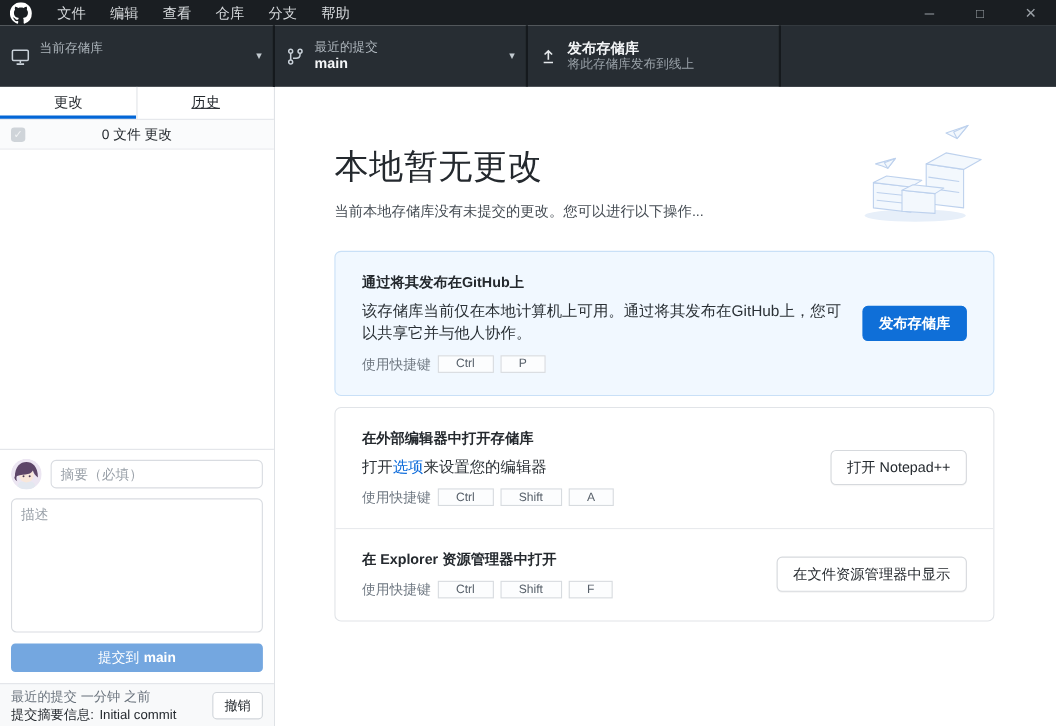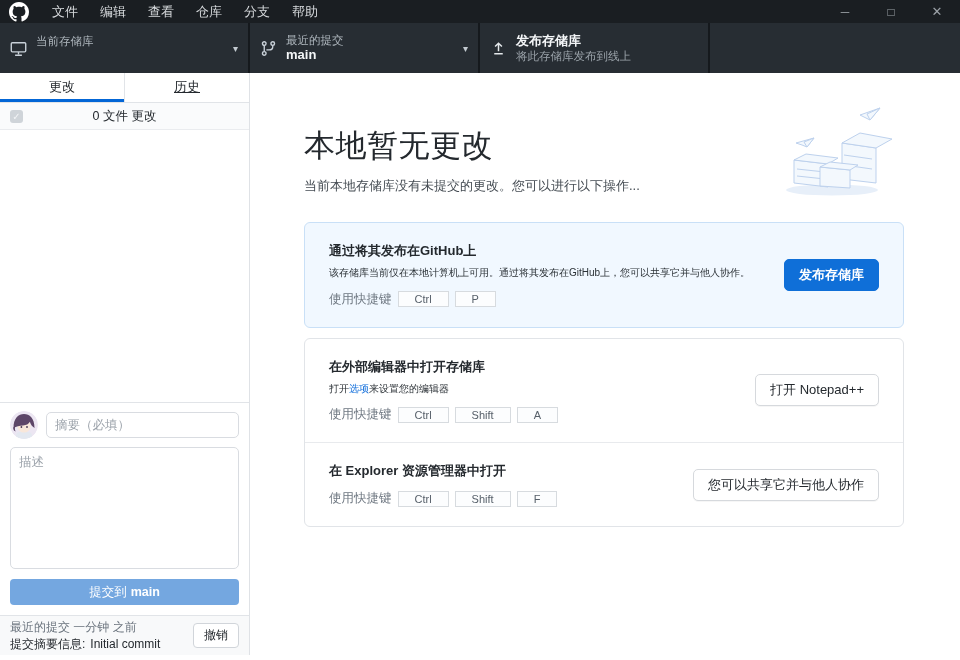--- a/index.html
+++ b/index.html
@@ -9,21 +9,21 @@
   
   .titlebar { height:23px; background:#1a1e22; display:flex; align-items:center; color:#d4d8dc; }
   .titlebar .logo { width:20px; height:20px; margin:0 12px 0 9px; display:flex; align-items:center; }
   .menu { display:flex; height:28px; }
   .menu-item { padding:0 11px; line-height:28px; font-size:13px; color:#d7dadd; cursor:default; }
   .win-controls { margin-left:auto; display:flex; height:28px; }
   .win-btn { width:46px; text-align:center; line-height:28px; color:#9ba1a7; font-size:12px; }
   .win-btn.close { font-size:13px; }
 
   
-  .toolbar { height:50px; background:#272d33; display:flex; }
+  .toolbar { height:56px; background:#272d33; display:flex; }
   .tool-section { display:flex; align-items:center; padding:0 10px; border-right:2px solid #15191d; position:relative; }
   .tool-section.repo { width:250px; }
   .tool-section.branch { width:230px; }
   .tool-section.publish { width:230px; }
   .tool-icon { width:17px; height:17px; margin-right:9px; flex:none; display:flex; align-items:center; }
   .tool-lines { display:flex; flex-direction:column; justify-content:center; line-height:1.25; flex:1; min-width:0; }
   .tool-label-sm { font-size:11.5px; color:#aeb6bd; }
   .tool-label-sm.solo { margin-bottom:14px; }
   .tool-value { font-size:13px; font-weight:bold; color:#f4f6f8; }
   .tool-title { font-size:13px; font-weight:bold; color:#f4f6f8; }
@@ -74,21 +74,21 @@
   .main-title { font-size:31px; font-weight:300; color:#24292e; letter-spacing:.5px; }
   .main-sub { margin-top:10px; font-size:13px; color:#454c53; }
 
   .card { width:600px; border-radius:6px; }
   .card.primary { margin-top:27px; background:#f1f8ff; border:1px solid #c9e0f7; }
   .card.plain { margin-top:10px; background:#fff; border:1px solid #e1e4e8; }
   .card-row { display:flex; align-items:center; padding:19px 24px; }
   .card-row + .card-row { border-top:1px solid #e8eaed; }
   .card-text { flex:1; min-width:0; padding-right:18px; }
   .card-title { font-size:13px; font-weight:bold; color:#24292e; }
-  .card-body { margin-top:6px; font-size:10px; line-height:1.45; color:#2b3136; max-width:470px; }
+  .card-body { margin-top:6px; font-size:14px; line-height:1.45; color:#2b3136; max-width:470px; }
   .card-body .lnk { color:var(--link); cursor:pointer; }
   .shortcut { margin-top:10px; font-size:12.5px; color:#6e7781; display:flex; align-items:center; }
   kbd { font-family:inherit; font-size:11px; color:#57606a; background:#fcfdfe; border:1px solid #d7dbdf;
     border-radius:0; padding:1px 16px; margin-left:6px; }
   .btn { flex:none; border-radius:5px; font-size:13px; padding:6px 14px; font-family:inherit; }
   .btn.blue { background:var(--accent); border:1px solid var(--accent); color:#fff; font-weight:600; }
   .btn.light { background:#fff; border:1px solid #d6d9dd; color:#24292e; box-shadow:0 1px 0 rgba(27,31,35,.04); }
 </style>
 </head>
 <body>
@@ -262,17 +262,17 @@
       <div class="card-row">
         <div class="card-text">
           <div class="card-title">在 Explorer 资源管理器中打开</div>
           <div class="shortcut">
             <span>使用快捷键</span>
             <kbd>Ctrl</kbd>
             <kbd>Shift</kbd>
             <kbd>F</kbd>
           </div>
         </div>
-        <button class="btn light">您可以共享它并与他人协作</button>
+        <button class="btn light">在文件资源管理器中显示</button>
       </div>
     </div>
   </div>
 </div>
 
 </body></html>

